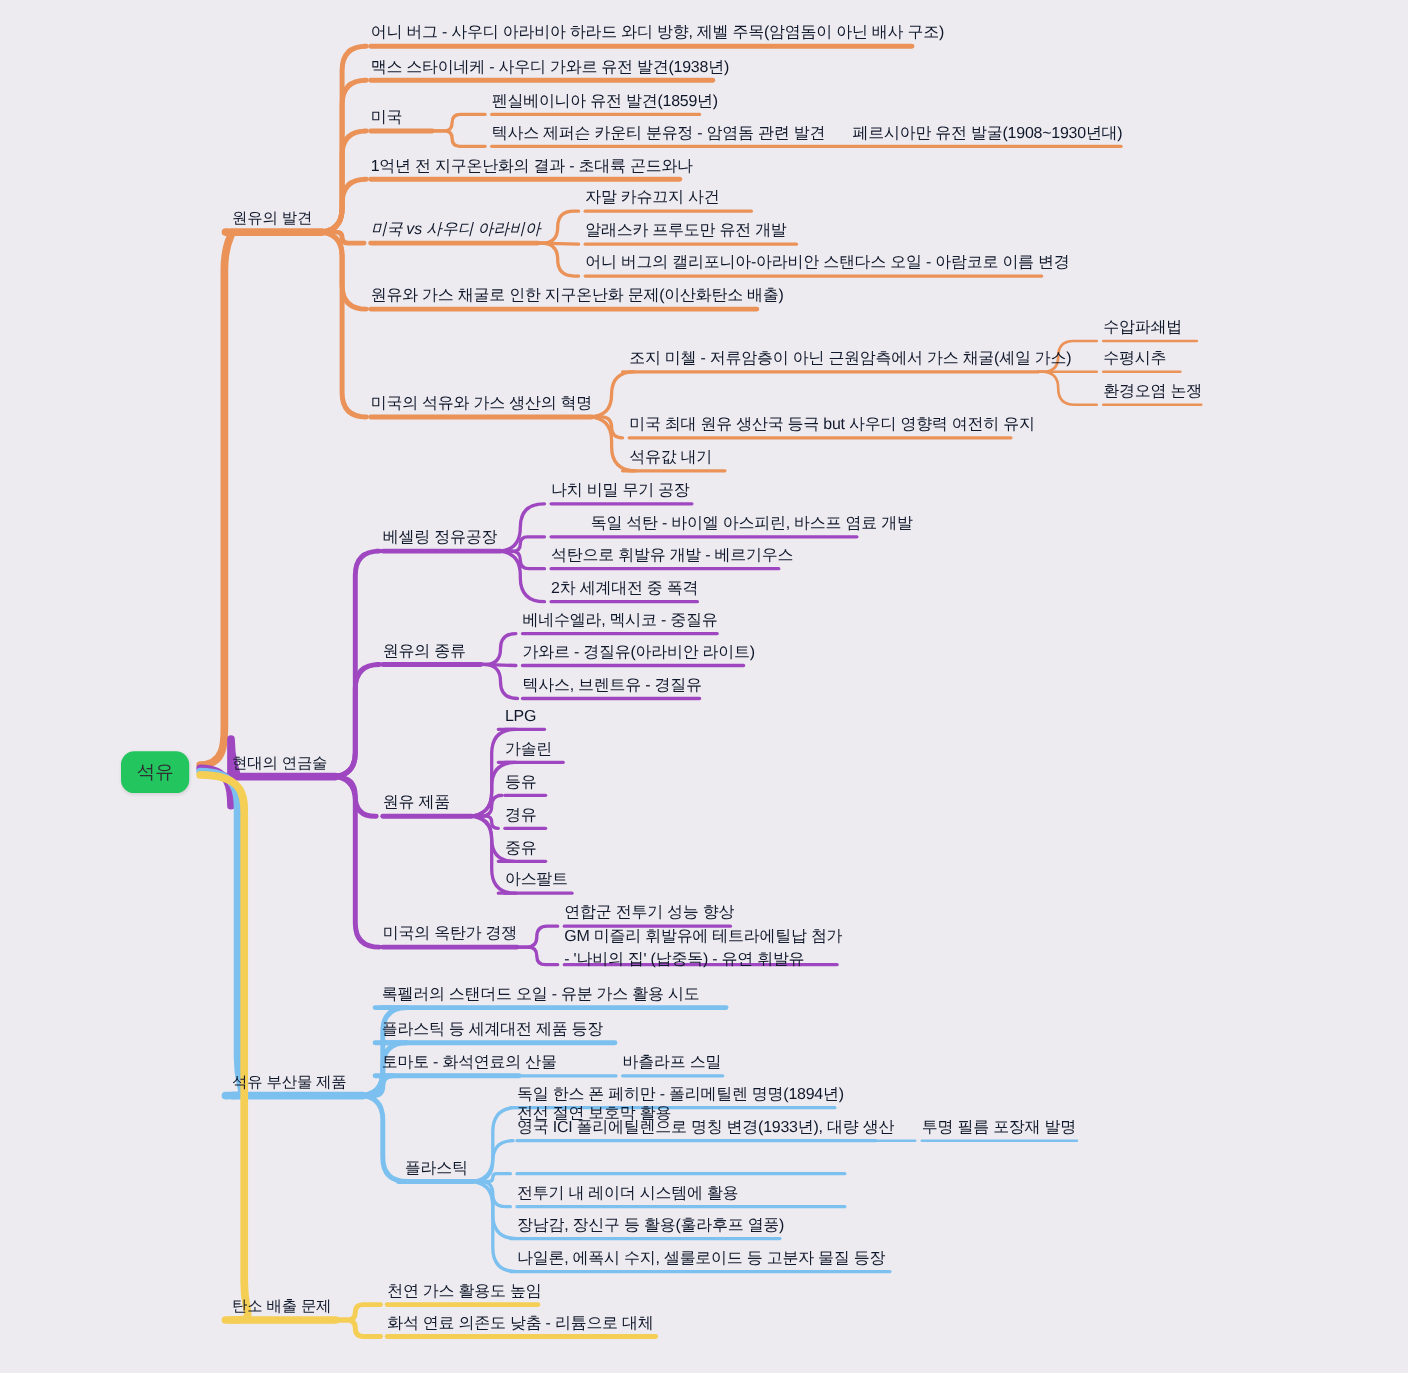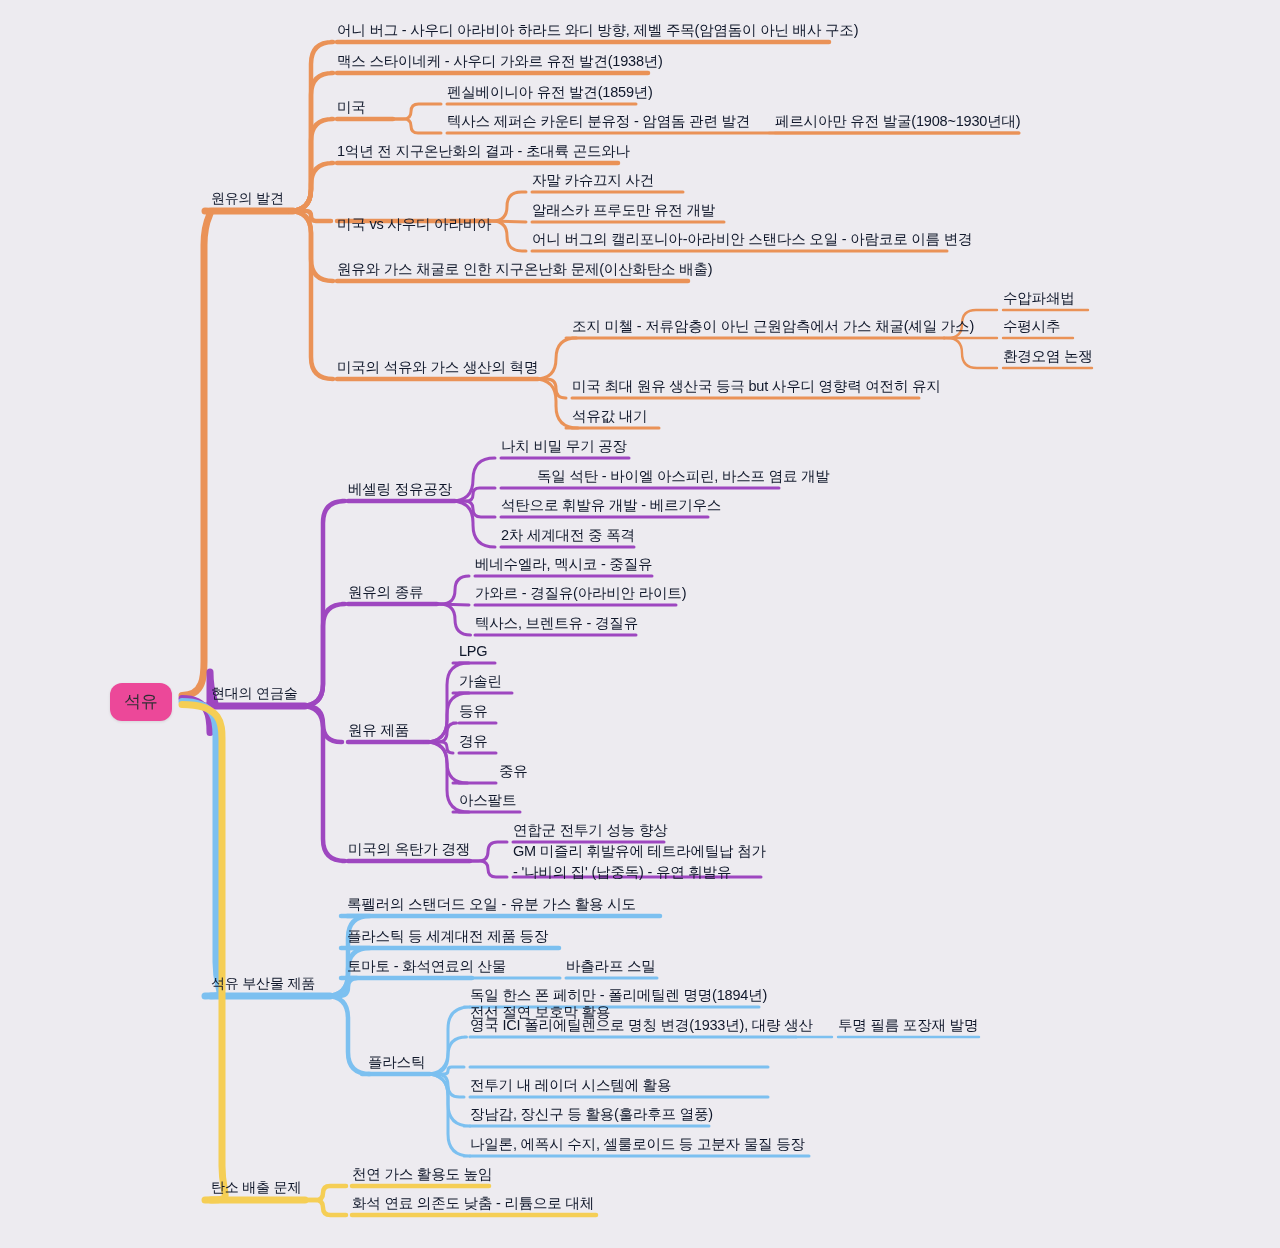--- a/index.html
+++ b/index.html
@@ -22,21 +22,21 @@
     pointer-events: none;
   }
   .node {
     position: absolute;
     white-space: nowrap;
     color: #0f172a;
     line-height: 1.28;
     letter-spacing: -0.2px;
   }
   .node.lvl0 {
-    background: #ec4899;
+    background: #22c55e;
     border-radius: 12px;
     padding: 8px 14px;
     font-size: 17px;
     color: #2f2f34;
     box-shadow: 0 1px 3px rgba(0,0,0,0.10);
   }
   .node.lvl1 { font-size: 14px; }
   .node.lvl2 { font-size: 14.5px; }
   .node.lvl3 { font-size: 14.5px; }
   .node.lvl4 { font-size: 14.5px; }
@@ -162,21 +162,21 @@
     </svg>
   <div id="node-layer">
       <div class="node lvl1" style="left: 211px; top: 190px;">원유의 발견</div>
       <div class="node lvl2" style="left: 337px; top: 21px;">어니 버그 - 사우디 아라비아 하라드 와디 방향, 제벨 주목(암염돔이 아닌 배사 구조)</div>
       <div class="node lvl2" style="left: 337px; top: 52px;">맥스 스타이네케 - 사우디 가와르 유전 발견(1938년)</div>
       <div class="node lvl2" style="left: 337px; top: 98px;">미국</div>
       <div class="node lvl3" style="left: 447px; top: 83px;">펜실베이니아 유전 발견(1859년)</div>
       <div class="node lvl3" style="left: 447px; top: 112px;">텍사스 제퍼슨 카운티 분유정 - 암염돔 관련 발견</div>
       <div class="node lvl4" style="left: 775px; top: 112px;">페르시아만 유전 발굴(1908~1930년대)</div>
       <div class="node lvl2" style="left: 337px; top: 142px;">1억년 전 지구온난화의 결과 - 초대륙 곤드와나</div>
-      <div class="node lvl2" style="left: 337px; top: 215px;">미국 vs 사우디 아라비아</div>
+      <div class="node lvl2" style="left: 337px; top: 200px; font-style: italic;">미국 vs 사우디 아라비아</div>
       <div class="node lvl3" style="left: 532px; top: 171px;">자말 카슈끄지 사건</div>
       <div class="node lvl3" style="left: 532px; top: 201px;">알래스카 프루도만 유전 개발</div>
       <div class="node lvl3" style="left: 532px; top: 230px;">어니 버그의 캘리포니아-아라비안 스탠다스 오일 - 아람코로 이름 변경</div>
       <div class="node lvl2" style="left: 337px; top: 260px;">원유와 가스 채굴로 인한 지구온난화 문제(이산화탄소 배출)</div>
       <div class="node lvl2" style="left: 337px; top: 358px;">미국의 석유와 가스 생산의 혁명</div>
       <div class="node lvl3" style="left: 572px; top: 317px;">조지 미첼 - 저류암층이 아닌 근원암측에서 가스 채굴(셰일 가스)</div>
       <div class="node lvl4" style="left: 1003px; top: 289px;">수압파쇄법</div>
       <div class="node lvl4" style="left: 1003px; top: 317px;">수평시추</div>
       <div class="node lvl4" style="left: 1003px; top: 347px;">환경오염 논쟁</div>
       <div class="node lvl3" style="left: 572px; top: 377px;">미국 최대 원유 생산국 등극 but 사우디 영향력 여전히 유지</div>
@@ -189,21 +189,21 @@
       <div class="node lvl3" style="left: 501px; top: 526px;">2차 세계대전 중 폭격</div>
       <div class="node lvl2" style="left: 348px; top: 583px;">원유의 종류</div>
       <div class="node lvl3" style="left: 475px; top: 555px;">베네수엘라, 멕시코 - 중질유</div>
       <div class="node lvl3" style="left: 475px; top: 584px;">가와르 - 경질유(아라비안 라이트)</div>
       <div class="node lvl3" style="left: 475px; top: 614px;">텍사스, 브렌트유 - 경질유</div>
       <div class="node lvl2" style="left: 348px; top: 721px;">원유 제품</div>
       <div class="node lvl3" style="left: 459px; top: 642px;">LPG</div>
       <div class="node lvl3" style="left: 459px; top: 672px;">가솔린</div>
       <div class="node lvl3" style="left: 459px; top: 702px;">등유</div>
       <div class="node lvl3" style="left: 459px; top: 732px;">경유</div>
-      <div class="node lvl3" style="left: 459px; top: 762px; margin-left: 40px;">중유</div>
+      <div class="node lvl3" style="left: 459px; top: 762px;">중유</div>
       <div class="node lvl3" style="left: 459px; top: 791px;">아스팔트</div>
       <div class="node lvl2" style="left: 348px; top: 840px;">미국의 옥탄가 경쟁</div>
       <div class="node lvl3" style="left: 513px; top: 821px;">연합군 전투기 성능 향상</div>
       <div class="node lvl3 two-line" style="left: 513px; top: 841px;">GM 미즐리 휘발유에 테트라에틸납 첨가
 - '나비의 집' (납중독) - 유연 휘발유</div>
       <div class="node lvl1" style="left: 211px; top: 975px;">석유 부산물 제품</div>
       <div class="node lvl2" style="left: 347px; top: 895px;">록펠러의 스탠더드 오일 - 유분 가스 활용 시도</div>
       <div class="node lvl2" style="left: 347px; top: 927px;">플라스틱 등 세계대전 제품 등장</div>
       <div class="node lvl2" style="left: 347px; top: 957px;">토마토 - 화석연료의 산물</div>
       <div class="node lvl3" style="left: 566px; top: 957px;">바츨라프 스밀</div>

